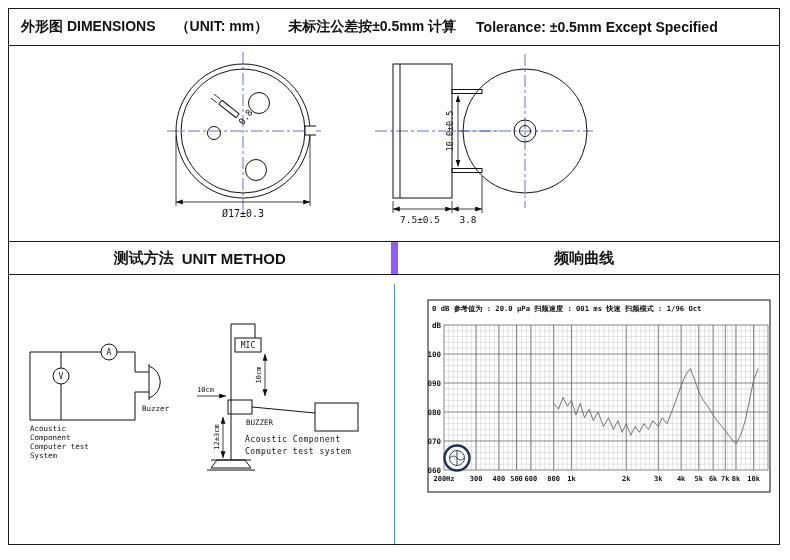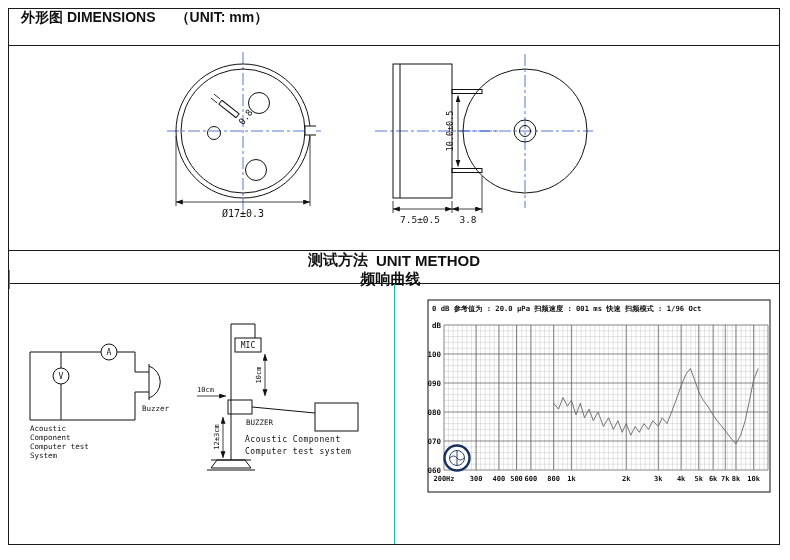--- a/index.html
+++ b/index.html
@@ -1,44 +1,46 @@
 <!DOCTYPE html>
 <html><head>
 <meta charset="utf-8">
 <style>
   html,body{margin:0;padding:0;}
   body{width:790px;height:560px;background:#fff;font-family:"Liberation Sans",sans-serif;color:#111;position:relative;}
   .frame{position:absolute;left:8px;top:8px;width:772px;height:537px;border:1px solid #1a1a1a;box-sizing:border-box;background:#fff;}
-  .header-row{position:absolute;left:0;top:0;width:100%;height:37px;border-bottom:1px solid #1a1a1a;box-sizing:border-box;display:flex;padding-left:12px;font-weight:bold;font-size:14px;white-space:nowrap;}
+  .header-row{position:absolute;left:0;top:0;width:100%;height:37px;border-bottom:1px solid #1a1a1a;box-sizing:border-box;display:flex;align-items:center;padding-left:12px;font-weight:bold;font-size:14px;white-space:nowrap;}
   .header-row span{margin-right:20px;}
   .drawings-row{position:absolute;left:0;top:37px;width:770px;height:204px;}
-  .section-row{position:absolute;left:0;top:241px;width:770px;height:34px;border-top:1px solid #1a1a1a;border-bottom:1px solid #1a1a1a;box-sizing:border-box;display:flex;flex-direction:column;}
+  .section-row{position:absolute;left:0;top:232px;width:770px;height:34px;border-top:1px solid #1a1a1a;border-bottom:1px solid #1a1a1a;box-sizing:border-box;display:flex;}
   .section-cell{flex:1;display:flex;align-items:center;justify-content:center;font-weight:bold;font-size:15px;}
   .section-cell .cn{margin-right:8px;}
-  .section-cell + .section-cell{border-left:1px solid #8b5cf6;}
+  .section-cell + .section-cell{border-left:7px solid #8b5cf6;}
   .bottom-row{position:absolute;left:0;top:275px;width:770px;height:260px;display:flex;}
   .bottom-cell{width:385px;height:260px;position:relative;}
   .bottom-cell + .bottom-cell{border-left:1px solid #14b8a6;width:384px;}
   svg{display:block;}
   svg text{font-family:"DejaVu Sans Mono","Liberation Mono",monospace;fill:#111;}
   .thin{stroke:#111;stroke-width:1;fill:none;}
   .dim{stroke:#111;stroke-width:0.8;fill:none;}
   .cl{stroke:#2b55cc;stroke-width:0.8;fill:none;stroke-dasharray:12 3 3 3;}
   .lbl{font-size:7.5px;}
   #xLabels text,#yLabels text{font-family:"DejaVu Sans Mono",monospace;font-weight:bold;font-size:7px;}
   #yLabels text{font-size:7.5px;}
 </style>
 </head>
 <body>
 
 <div class="frame">
 
   <div class="header-row">
     <span>外形图 DIMENSIONS</span>
     <span>（UNIT: mm）</span>
+    <span>未标注公差按±0.5mm 计算</span>
+    <span>Tolerance: ±0.5mm Except Specified</span>
   </div>
 
   <div class="drawings-row">
     <svg width="770" height="204" viewBox="0 0 770 204">
       <defs>
         <marker id="arrE" markerWidth="8" markerHeight="6" refX="6.8" refY="2.5" orient="auto" markerUnits="userSpaceOnUse">
           <path d="M0,0 L7,2.5 L0,5 Z" fill="#111"></path>
         </marker>
         <marker id="arrS" markerWidth="8" markerHeight="6" refX="6.8" refY="2.5" orient="auto-start-reverse" markerUnits="userSpaceOnUse">
           <path d="M0,0 L7,2.5 L0,5 Z" fill="#111"></path>

